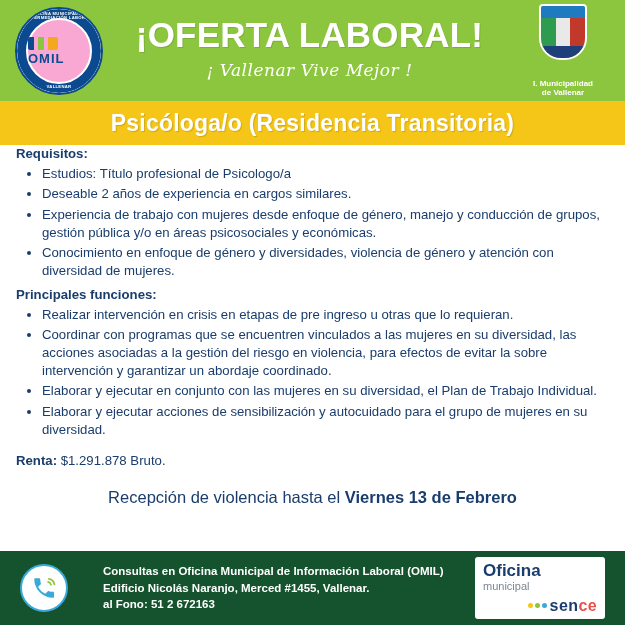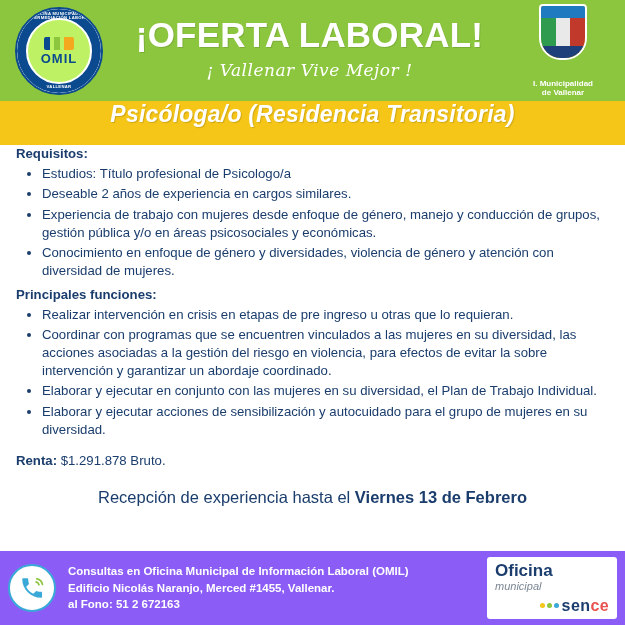--- a/index.html
+++ b/index.html
@@ -48,22 +48,22 @@
     position:absolute;
     top:3px;left:0;right:0;
     text-align:center;
     font-size:4.2px;letter-spacing:.3px;
     color:#ffffff;font-weight:bold;
     line-height:1;
   }
   .omil-badge .ring-label.bottom{top:auto;bottom:3px;}
   .omil-badge .inner{
     width:62px;height:62px;border-radius:50%;
-    background:#bef264;
-    display:flex;flex-direction:column;align-items:center;justify-content:center;
+    background:#f9a8d4;
+    display:flex;flex-direction:column;justify-content:center;
     z-index:2;
   }
   .omil-badge .inner .mark{
     width:30px;height:13px;
     background:
       linear-gradient(90deg,#0b4a8f 0 6px,transparent 6px 10px,#8cc63e 10px 16px,transparent 16px 20px,#f4a81d 20px 30px);
     border-radius:2px;
     margin-bottom:2px;
   }
   .omil-badge .inner .omil-text{
@@ -118,23 +118,22 @@
     font-size:8px;
     font-weight:bold;
     text-align:center;
     line-height:1.15;
   }
 
   
   .title-bar{
     background:#f5c518;
     height:44px;
-    display:flex;justify-content:center;
-    flex:0 0 auto;
-    font-style:italic;
+    display:flex;align-items:center;justify-content:center;
+    flex:0 0 auto;
   }
   .title-bar .job-title{
     font-size:23px;font-weight:bold;color:#ffffff;
     text-shadow:1px 1px 1px rgba(0,0,0,.15);
     letter-spacing:.2px;
   }
 
   
   .content{
     flex:1 1 auto;
@@ -169,25 +168,26 @@
     text-align:center;
     font-size:16.5px;
     color:#1a3d6d;
   }
   .deadline b{font-weight:bold;}
 
   
   .footer{
     flex:0 0 auto;
     height:74px;
-    background:#8b5cf6;
+    background:#14532d;
     display:flex;align-items:center;
-    padding:0 8px;
+    padding:0 20px;
     box-sizing:border-box;
     position:relative;
+    gap:23px;
   }
   .phone-icon{
     width:44px;height:44px;border-radius:50%;
     background:#ffffff;
     border:2px solid #3aa9d8;
     display:flex;align-items:center;justify-content:center;
     flex:0 0 auto;
     margin-right:12px;
   }
   .phone-icon svg{display:block;}
@@ -203,21 +203,21 @@
     width:130px;
     background:#ffffff;
     border-radius:3px;
     padding:5px 8px 4px 8px;
     box-sizing:border-box;
   }
   .oficina-box .l1{
     color:#1a3d6d;font-size:17px;font-weight:bold;line-height:1;
   }
   .oficina-box .l2{
-    color:#7b8794;font-size:11px;line-height:1.2;margin-top:1px;font-style:italic;
+    color:#7b8794;font-size:11px;line-height:1.2;margin-top:1px;
   }
   .oficina-box .sence{
     margin-top:3px;
     display:flex;align-items:center;justify-content:flex-end;gap:3px;
   }
   .sence-dots{display:flex;gap:2px;}
   .sence-dots i{width:5px;height:5px;border-radius:50%;display:block;}
   .sence-word{
     color:#1a3d6d;font-size:16px;font-weight:bold;letter-spacing:.4px;
   }
@@ -285,21 +285,21 @@
       <li>Elaborar y ejecutar en conjunto con las mujeres en su diversidad, el Plan de Trabajo Individual.</li>
       <li>Elaborar y ejecutar acciones de sensibilización y autocuidado para el grupo de mujeres en su diversidad.</li>
     </ul>
 
     <div class="renta">
       <b>Renta:</b>
       <span>$1.291.878 Bruto.</span>
     </div>
 
     <div class="deadline">
-      <span>Recepción de experiencia hasta el </span><b>Viernes 13 de Febrero</b>
+      <span>Recepción de violencia hasta el </span><b>Viernes 13 de Febrero</b>
     </div>
   </div>
 
   <div class="footer">
 
     <div class="phone-icon">
       <svg width="26" height="26" viewBox="0 0 24 24" aria-hidden="true">
         <path d="M6.6 10.8c1.4 2.8 3.8 5.2 6.6 6.6l2.2-2.2c.3-.3.7-.4 1.1-.3 1.2.4 2.5.6 3.8.6.6 0 1 .4 1 1V20c0 .6-.4 1-1 1C10.9 21 3 13.1 3 3.9c0-.6.4-1 1-1h3.5c.6 0 1 .4 1 1 0 1.3.2 2.6.6 3.8.1.4 0 .8-.3 1.1l-2.2 2z" fill="#3aa9d8"></path>
         <path d="M16.5 3.5c2.6.5 4.6 2.5 5.1 5.1" stroke="#8cc63e" stroke-width="1.6" fill="none" stroke-linecap="round"></path>
         <path d="M15.8 6.4c1.3.3 2.3 1.3 2.6 2.6" stroke="#8cc63e" stroke-width="1.6" fill="none" stroke-linecap="round"></path>

